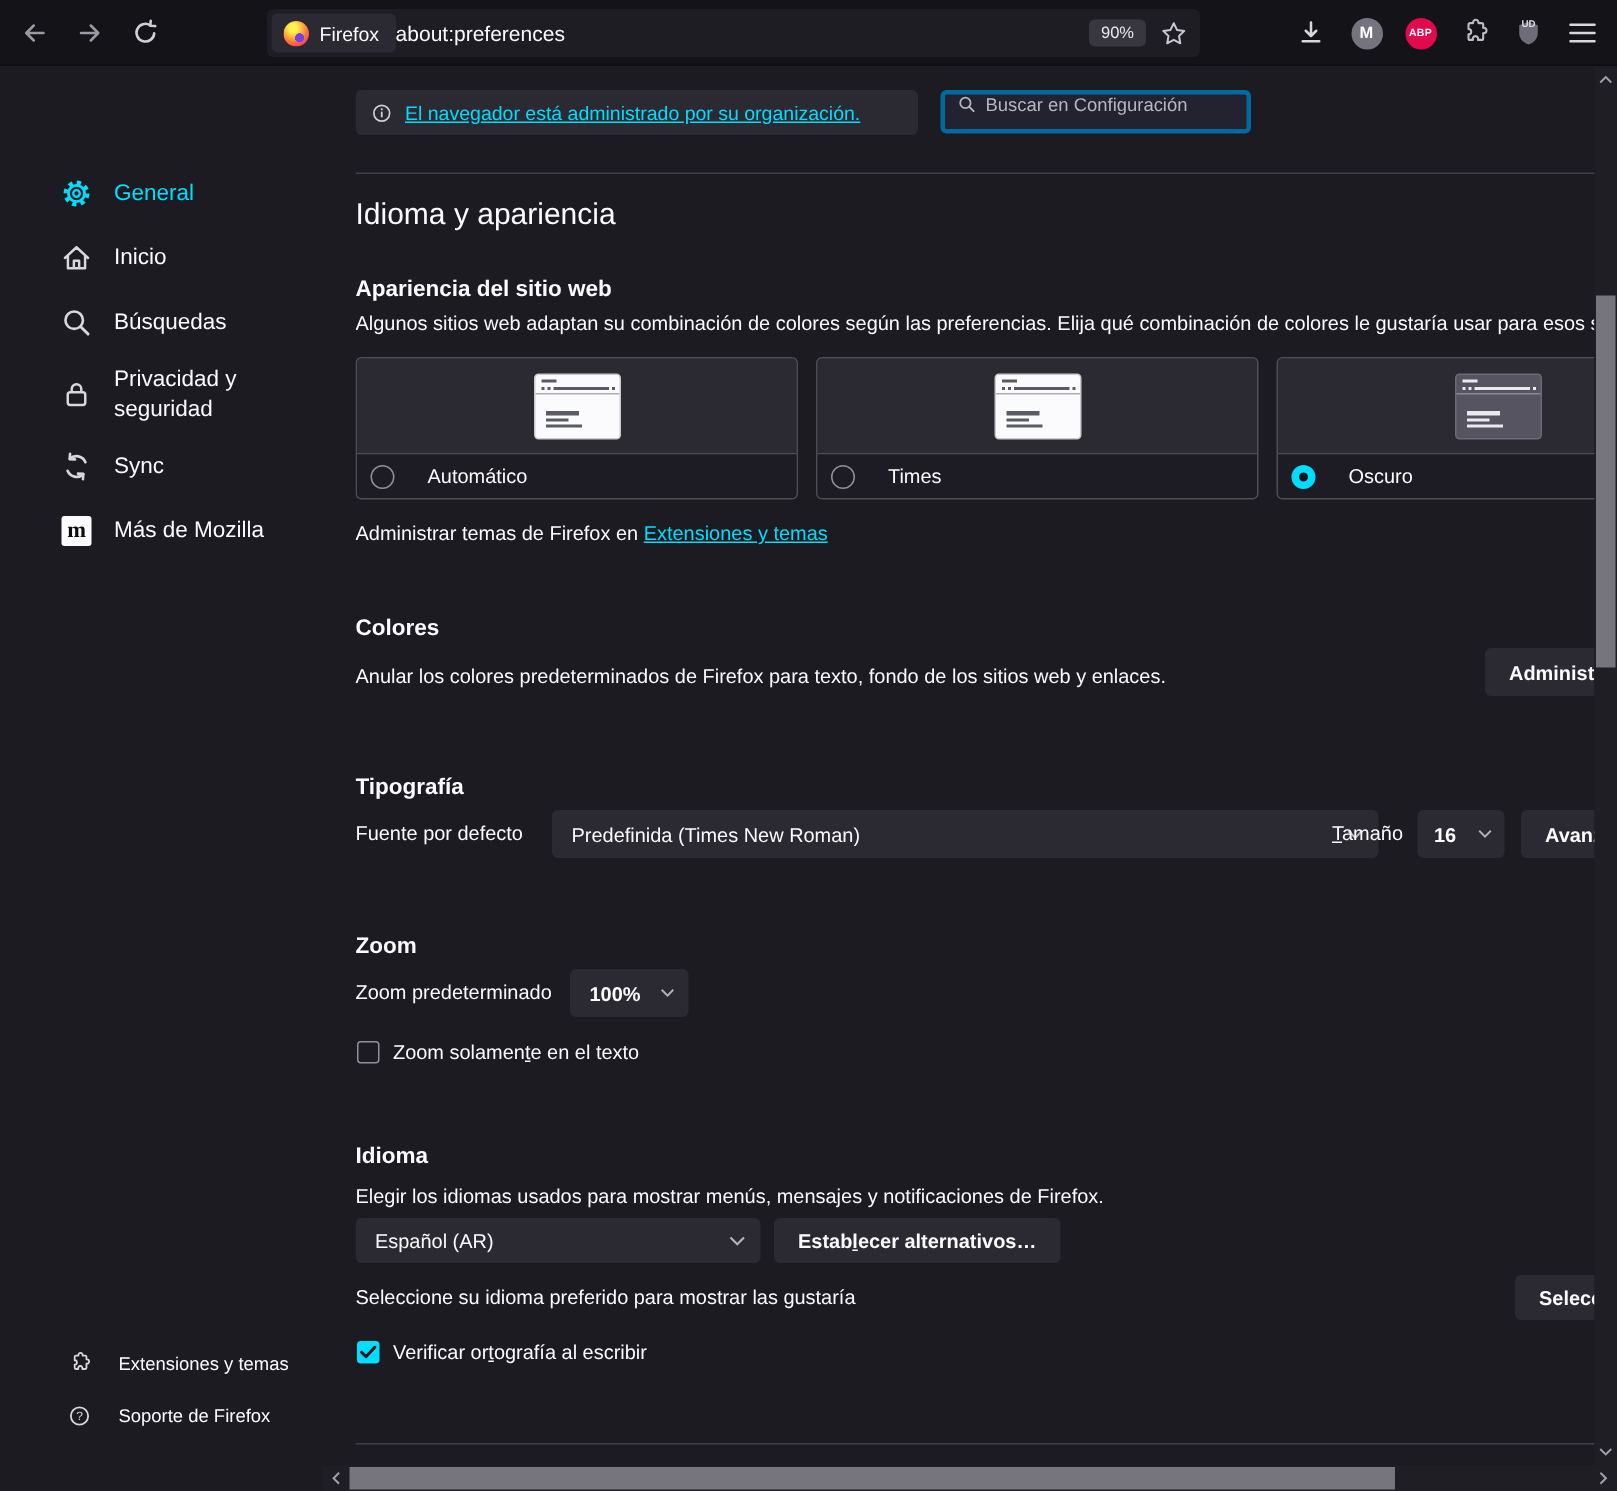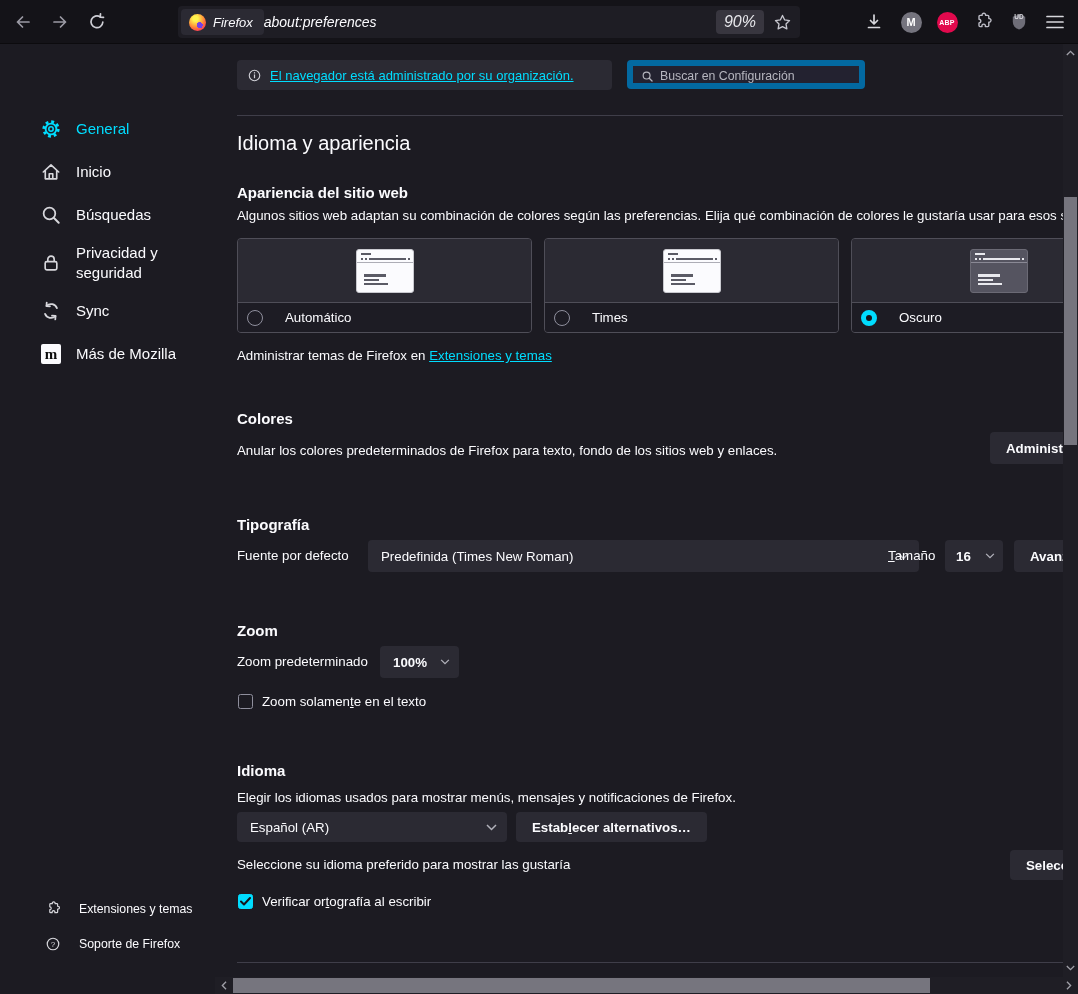--- a/index.html
+++ b/index.html
@@ -8,29 +8,29 @@
     background:#1c1b22;
     font-family:"Liberation Sans", sans-serif;
     color:#fbfbfe;
     overflow:hidden;
   }
   .app { position:relative; width:1078px; height:994px; background:#1c1b22; overflow:hidden; }
 
   
   .toolbar { position:absolute; left:0; top:0; width:1078px; height:44px; background:#141318; border-bottom:1px solid #0c0b0e; }
   .nav-btn { position:absolute; top:8px; width:30px; height:28px; display:flex; align-items:center; justify-content:center; border-radius:4px; }
-  .urlbar { position:absolute; left:178px; top:6px; width:622px; height:32px; background:#1e1d24; border-radius:4px; display:flex; align-items:center;font-style:italic; }
+  .urlbar { position:absolute; left:178px; top:6px; width:622px; height:32px; background:#1e1d24; border-radius:4px; display:flex; align-items:center; }
   .identity { height:26px; margin-left:3px; background:#2b2a33; border-radius:4px; display:flex; align-items:center; gap:7px; padding:0 11px 0 8px; font-size:13px; color:#fbfbfe; }
   .fx-logo { width:17px; height:17px; border-radius:50%;
     background:
       radial-gradient(circle at 63% 66%, #7542e5 0 19%, rgba(0,0,0,0) 20%),
       radial-gradient(circle at 38% 28%, #fff44f 0 16%, #ffb43f 38%, #ff7139 60%, #ff3b5c 80%, #c6008f 100%);
   }
   .url-text { margin-left:0; font-size:14px; color:#fbfbfe; }
-  .zoom-badge { margin-left:auto; background:#38363f; border-radius:4px; font-size:16px; padding:3px 8px; color:#e8e8ec; }
+  .zoom-badge { margin-left:auto; background:#38363f; border-radius:4px; font-size:11px; padding:3px 8px; color:#e8e8ec; }
   .star-btn { width:30px; display:flex; justify-content:center; margin:0 3px; }
   .tb-icon { position:absolute; top:8px; width:30px; height:28px; display:flex; align-items:center; justify-content:center; }
   .badge-circle { width:21px; height:21px; border-radius:50%; display:flex; align-items:center; justify-content:center; font-weight:700; }
   .avatar-badge { background:#75747e; color:#fff; font-size:11px; }
   .abp-badge { background:#e2094d; color:#fff; font-size:7px; letter-spacing:.2px; }
   .shield-wrap { position:relative; }
   .shield-txt { position:absolute; left:0; top:5px; width:100%; text-align:center; font-size:6.5px; font-weight:700; color:#dcdce1; }
 
   
   .sidebar { position:absolute; left:0; top:44px; width:237px; height:950px; padding:70px 0 0 40px; }
@@ -48,21 +48,21 @@
   .sep { height:1px; background:#3f3e49; width:826px; }
   .h1 { font-size:20px; font-weight:400; color:#fbfbfe; }
   .h2 { font-size:15px; font-weight:600; color:#fbfbfe; }
   .body-text { font-size:13.3px; color:#fbfbfe; }
   .nowrap-clip { white-space:nowrap; overflow:hidden; width:826px; }
   .link { color:#00ddff; text-decoration:underline; cursor:pointer; }
   .ak { text-decoration:underline; }
 
   .notice-bar { width:375px; height:30px; background:#2b2a33; border-radius:4px; display:flex; align-items:center; gap:8px; padding:0 10px; }
   .notice-link { font-size:13px; }
-  .searchbox { width:238px; height:29px; background:#232230; border:6px solid #0369a1; border-radius:4px; display:flex; align-items:flex-end; gap:6px; padding:0 8px; }
+  .searchbox { width:207px; height:29px; background:#232230; border:3px solid #0369a1; border-radius:4px; display:flex; align-items:flex-start; gap:6px; padding:0 8px; }
   .searchbox input { background:transparent; border:none; outline:none; color:#fbfbfe; font-family:"Liberation Sans",sans-serif; font-size:12.3px; width:160px; }
   .searchbox input::placeholder { color:#b6b6bf; }
 
   .btn { height:32px; background:#2b2a33; border:none; border-radius:4px; font-weight:600; font-size:13.3px; color:#fbfbfe; display:inline-flex; align-items:center; padding:0 16px; white-space:nowrap; font-family:"Liberation Sans",sans-serif; }
   .btn.h30 { height:30px; }
   .select { background:#2b2a33; border-radius:4px; display:flex; align-items:center; justify-content:space-between; padding:0 10px 0 13px; font-size:13.3px; height:32px; color:#fbfbfe; }
   .select.h30 { height:30px; }
   .select .val { white-space:nowrap; overflow:hidden; }
   .select.strong .val { font-weight:600; }
   .rowlbl { line-height:32px; white-space:nowrap; }

